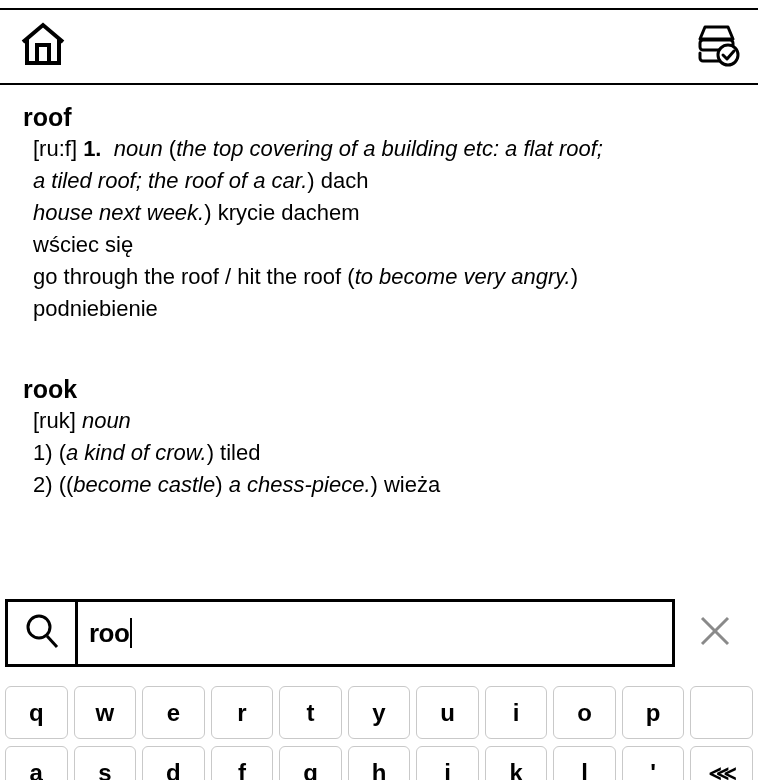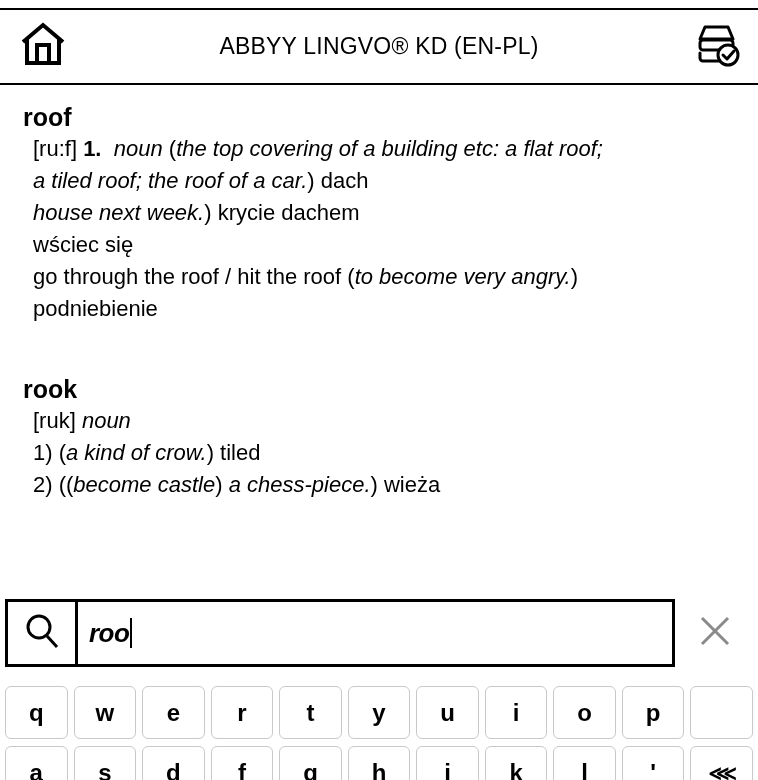--- a/index.html
+++ b/index.html
@@ -79,21 +79,20 @@
 
   
   #search-bar {
     position: absolute;
     left: 0;
     top: 598px;
     width: 758px;
     height: 70px;
     display: flex;
     align-items: center;
-    font-style: italic;
   }
   #search-box {
     margin-left: 5px;
     width: 670px;
     height: 68px;
     border: 3px solid #000;
     box-sizing: border-box;
     display: flex;
     align-items: stretch;
     background: #fff;
@@ -174,21 +173,20 @@
   <div class="header-btn">
     <span>
       <svg width="48" height="48" viewBox="0 0 48 48">
         <path d="M4 21 L24 4 L44 21" fill="none" stroke="#000" stroke-width="4" stroke-linejoin="miter"></path>
         <path d="M8 18 L8 42 L40 42 L40 18" fill="none" stroke="#000" stroke-width="4" stroke-linejoin="miter"></path>
         <path d="M18 42 L18 24 L30 24 L30 42" fill="none" stroke="#000" stroke-width="4" stroke-linejoin="miter"></path>
       </svg>
     </span>
   </div>
 
-  <div id="header-title">ABBYY LINGVO® KD (EN-PL)</div>
 
   <div class="header-btn">
     <span>
       <svg width="54" height="46" viewBox="0 0 54 46">
         <path d="M12 17 L17 5 L40 5 L45 17 Z" fill="none" stroke="#000" stroke-width="3" stroke-linejoin="round"></path>
         <rect x="12" y="18" width="33" height="10" rx="3" fill="none" stroke="#000" stroke-width="3"></rect>
         <path d="M12 31 L12 36 A3 3 0 0 0 15 39 L32 39" fill="none" stroke="#000" stroke-width="3" stroke-linecap="round"></path>
         <path d="M42 31 L45 31 L45 29" fill="none" stroke="#000" stroke-width="3" stroke-linecap="round"></path>
         <circle cx="40" cy="33" r="10" fill="#fff" stroke="#000" stroke-width="3"></circle>
         <path d="M35 33 L39 37 L46 29" fill="none" stroke="#000" stroke-width="3" stroke-linecap="round" stroke-linejoin="round"></path>

